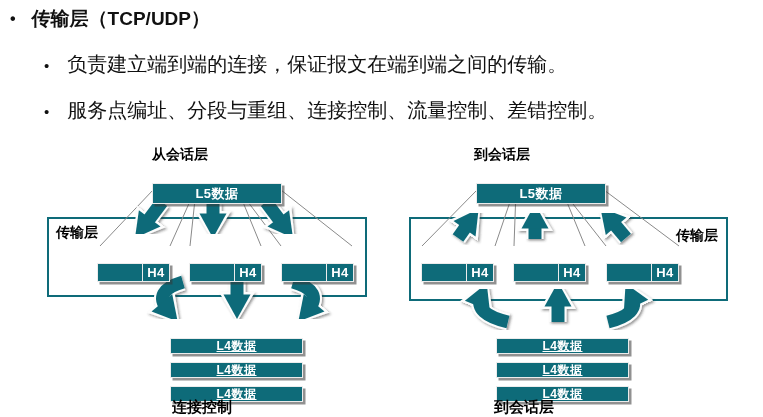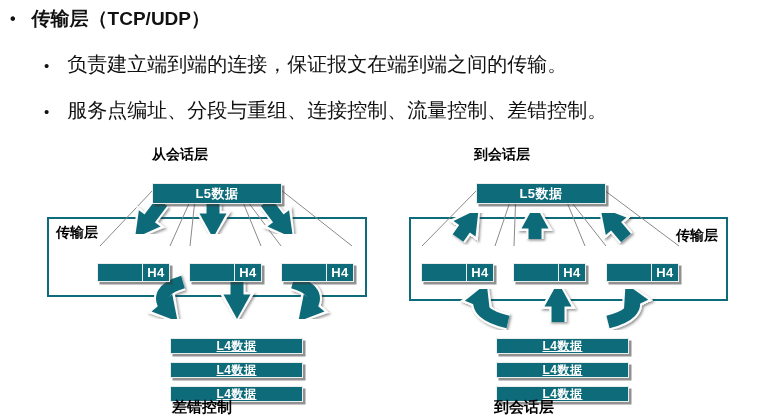--- a/index.html
+++ b/index.html
@@ -166,21 +166,21 @@
       <span class="h4tag">H4</span>
     </div>
     <div class="tealbox h4box" style="left:281px;top:246px;width:71px;height:17px;">
       <span class="h4tag">H4</span>
     </div>
 
     <div class="tealbox l4box" style="left:170px;top:321px;width:131px;height:14px;">L4数据</div>
     <div class="tealbox l4box" style="left:170px;top:345px;width:131px;height:14px;">L4数据</div>
     <div class="tealbox l4box" style="left:170px;top:369px;width:131px;height:14px;">L4数据</div>
 
-    <div class="lbl lbl-big" style="left:172px;top:398px;width:135px;">差错控制</div>
+    <div class="lbl lbl-big" style="left:172px;top:398px;width:135px;">连接控制</div>
   </div>
 
   <div>
     <div class="lbl" style="left:474px;top:146px;width:130px;">到会话层</div>
     <div class="tealbox" style="left:476px;top:166px;width:128px;height:19px;">L5数据</div>
     <div class="lbl" style="left:676px;top:227px;">传输层</div>
 
     <div class="tealbox h4box" style="left:421px;top:246px;width:71px;height:17px;">
       <span class="h4tag">H4</span>
     </div>

